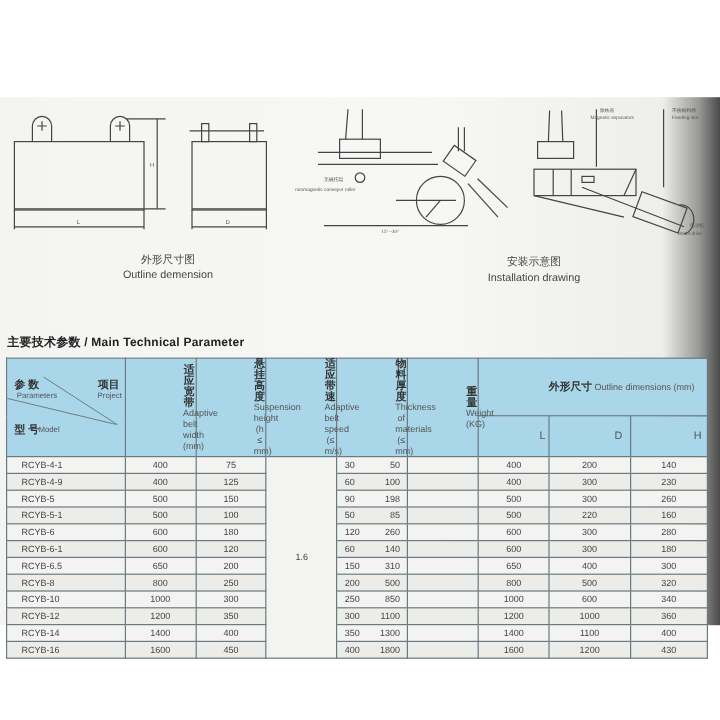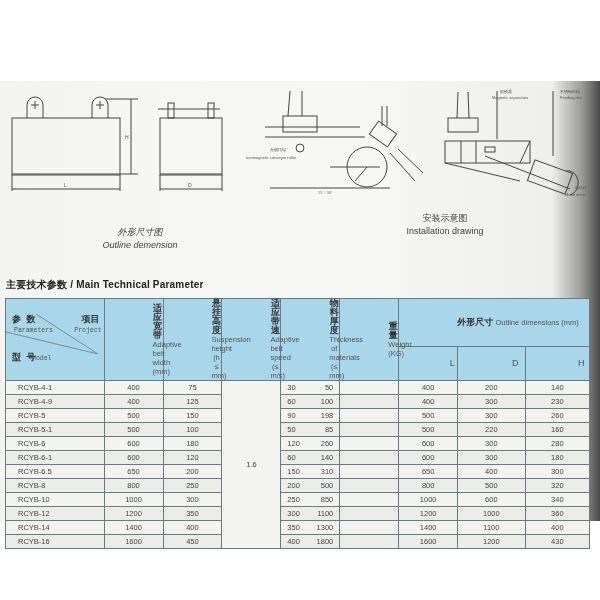--- a/index.html
+++ b/index.html
@@ -8,21 +8,21 @@
   .draw{position:absolute;}
   .caption{position:absolute;text-align:center;font-size:9px;color:#444;line-height:13px;}
   .title{position:absolute;left:6px;top:278px;font-size:10px;font-weight:bold;color:#222;letter-spacing:0.2px;}
   table{position:absolute;left:5px;top:298px;width:585px;border-collapse:collapse;table-layout:fixed;}
   th,td{border:1px solid #6a7a80;font-size:7.5px;text-align:center;padding:0;color:#444;}
   th{background:#a9d6e8;font-weight:normal;color:#555;line-height:9px;padding-left:48px;}
   th .zh{display:block;font-size:9px;color:#333;font-weight:bold;}
   td{height:13px;background:#f3f3f1;}
   tr:nth-child(even) td{background:#ecece9;}
   .mod{text-align:left;padding-left:12px;}
-  .corner{position:relative;height:52px;font-family:Liberation Mono, monospace;}
+  .corner{position:relative;height:52px;}
   .corner svg{position:absolute;left:0;top:0;}
   .c1{position:absolute;left:6px;top:2px;font-size:9px;font-weight:bold;color:#333;}
   .c2{position:absolute;left:8px;top:12px;font-size:6.5px;color:#555;}
   .c3{position:absolute;right:4px;top:2px;font-size:9px;font-weight:bold;color:#333;}
   .c4{position:absolute;right:2px;top:12px;font-size:6.5px;color:#555;}
   .c5{position:absolute;left:6px;bottom:3px;font-size:9px;font-weight:bold;color:#333;}
   .c6{position:absolute;left:26px;bottom:3px;font-size:6.5px;color:#555;}
   .thk{display:flex;justify-content:space-between;padding:0 6px;}
 </style>
 </head>
@@ -52,21 +52,21 @@
     <rect x="168" y="22" width="6" height="15"></rect>
       <rect x="208" y="22" width="6" height="15"></rect>
     <line x1="160" y1="94" x2="160" y2="118"></line>
       <line x1="222" y1="94" x2="222" y2="118"></line>
     <line x1="160" y1="108" x2="222" y2="108"></line>
   </g>
   <text x="64" y="106" font-size="5" fill="#555" font-family="Liberation Sans,sans-serif">L</text>
   <text x="188" y="106" font-size="5" fill="#555" font-family="Liberation Sans,sans-serif">D</text>
   <text x="125" y="58" font-size="5" fill="#555" font-family="Liberation Sans,sans-serif">H</text>
 </svg>
-<div class="caption" style="left:90px;top:226px;width:100px;font-style:italic;">
+<div class="caption" style="left:90px;top:210px;width:100px;">
   <div>外形尺寸图</div>
   <div>Outline demension</div>
 </div>
 
 <svg class="draw" style="left:230px;top:81px" width="360" height="120" viewBox="0 0 360 120">
   <g stroke="#444" stroke-width="1" fill="none">
     <line x1="60" y1="10" x2="58" y2="35"></line>
       <line x1="72" y1="10" x2="72" y2="35"></line>
     <rect x="53" y="35" width="34" height="16"></rect>
     <line x1="35" y1="46" x2="130" y2="46"></line>

